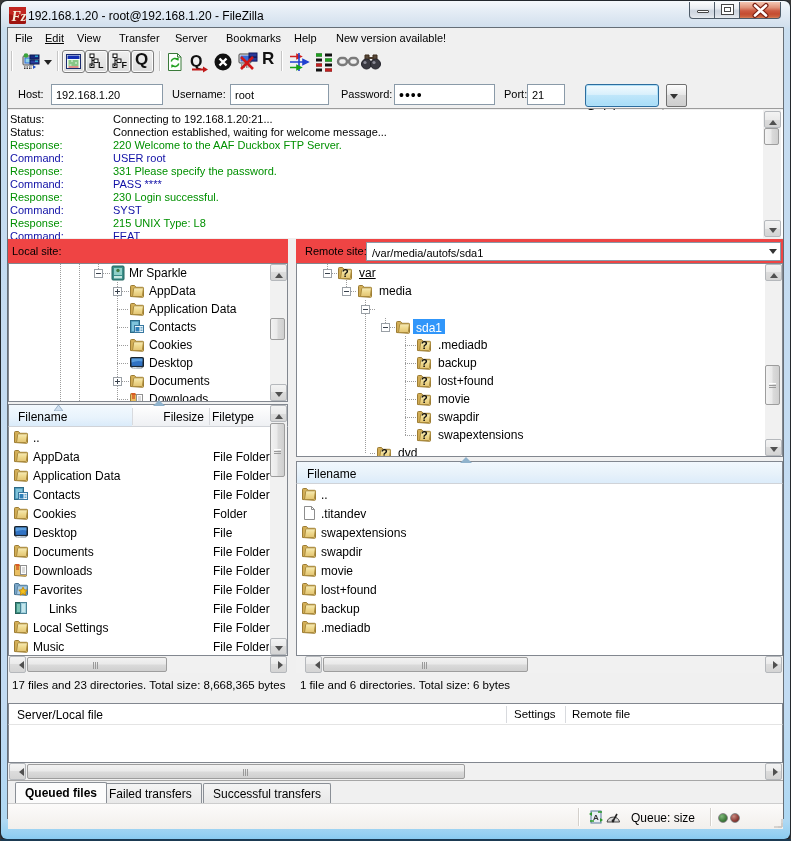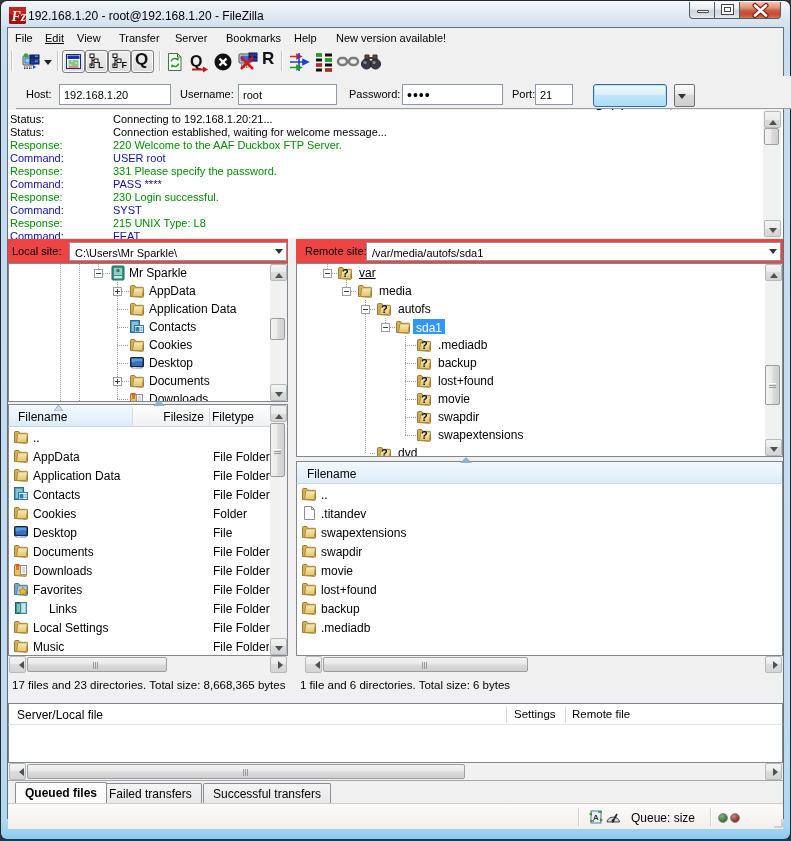--- a/index.html
+++ b/index.html
@@ -29,21 +29,21 @@
 
 #content { left:8px; top:28px; width:775px; height:790px; background:#f0f0f0; box-shadow:0 0 0 1px #666e76; }
 
 #menubar { left:0; top:0; width:775px; height:20px; background:#f0f0f0; }
 .menuitem { position:absolute; top:4px; font-size:11px; }
 #toolbar { left:0; top:20px; width:775px; height:28px; background:#f0f0f0; }
 .tsep { position:absolute; top:3px; width:1px; height:20px; background:#c6c6c6; box-shadow:1px 0 0 #fff; }
 .tbtn { position:absolute; top:2px; width:23px; height:23px; border:1px solid #7e7e7e; border-radius:3px; background:linear-gradient(#efefef,#dcdcdc); box-shadow:0 0 0 1px #fbfbfb inset; }
 .ticon { position:absolute; top:4px; }
 
-#quickbar { left:8px; top:48px; width:775px; height:33px; background:#f0f0f0; border-bottom:1px solid #9c9c9c; }
+#quickbar { left:0; top:48px; width:775px; height:33px; background:#f0f0f0; border-bottom:1px solid #9c9c9c; }
 .qlabel { position:absolute; top:12px; font-size:11px; }
 .qinput { position:absolute; top:8px; height:21px; background:#fff; border:1px solid #8a9aa8; font-size:11px; padding:4px 0 0 4px; }
 
 
 #log { left:0; top:82px; width:775px; height:128px; background:#fff; }
 .logrow { position:absolute; left:2px; font-size:11px; white-space:pre; }
 .lr-label { display:inline-block; width:103px; }
 .c-status { color:#000; }
 .c-resp { color:#009000; }
 .c-cmd  { color:#1010a6; }
@@ -346,21 +346,20 @@
         <div class="tri" style="left:4px; top:4px; border:4px solid transparent; border-bottom:5px solid #505050;"></div>
       </div>
     <div class="thumb-v" style="left:756px; top:18px; height:17px;"></div>
     <div class="sbtn" style="left:756px; top:110px;">
         <div class="tri" style="left:4px; top:7px; border:4px solid transparent; border-top:5px solid #505050;"></div>
       </div>
   </div>
 
   <div class="sitebar" style="left:0; top:211px; width:280px;">
     <div class="sitelabel">Local site:</div>
-    <div class="combo" style="left:61px; width:218px;">C:\Users\Mr Sparkle\<div class="arr"></div></div>
   </div>
   <div class="treebox" id="localtree" style="left:0; top:235px; width:280px; height:139px;">
     <div class="dots-v" style="left:51px; top:0; height:137px;"></div>
     <div class="dots-v" style="left:70px; top:0; height:137px;"></div>
     <div class="dots-v" style="left:89px; top:0; height:5px;"></div>
     <div class="dots-v" style="left:108px; top:18px; height:117px;"></div>
     <div class="dots-h" style="left:94px; top:9px; width:7px;"></div>
     <div class="dots-h" style="left:113px; top:27px; width:7px;"></div>
     <div class="dots-h" style="left:108px; top:45px; width:12px;"></div>
     <div class="dots-h" style="left:108px; top:63px; width:12px;"></div>
@@ -599,26 +598,20 @@
       </div>
     <div class="trow" style="left:0; top:18px; width:460px;">
         <svg class="abs" style="left:60px; top:1px;" width="16" height="16">
           <use href="#i-folder"></use>
         </svg>
         <div class="txt" style="left:82px;">media</div>
       </div>
     <div class="expander" style="left:64px; top:41px;">
         <div class="h"></div>
       </div>
-    <div class="trow" style="left:0; top:36px; width:460px;">
-        <svg class="abs" style="left:79px; top:1px;" width="16" height="16">
-          <use href="#i-folderq"></use>
-        </svg>
-        <div class="txt" style="left:101px;">autofs</div>
-      </div>
     <div class="expander" style="left:84px; top:59px;">
         <div class="h"></div>
       </div>
     <div class="trow" style="left:0; top:54px; width:460px;">
         <svg class="abs" style="left:98px; top:1px;" width="16" height="16">
           <use href="#i-folder"></use>
         </svg>
         <div style="position:absolute; left:116px; top:1px; height:15px; background:#3096fa; color:#fff; padding:2px 3px 0 3px;">sda1</div>
       </div>
     <div class="trow" style="left:0; top:72px; width:460px;">

